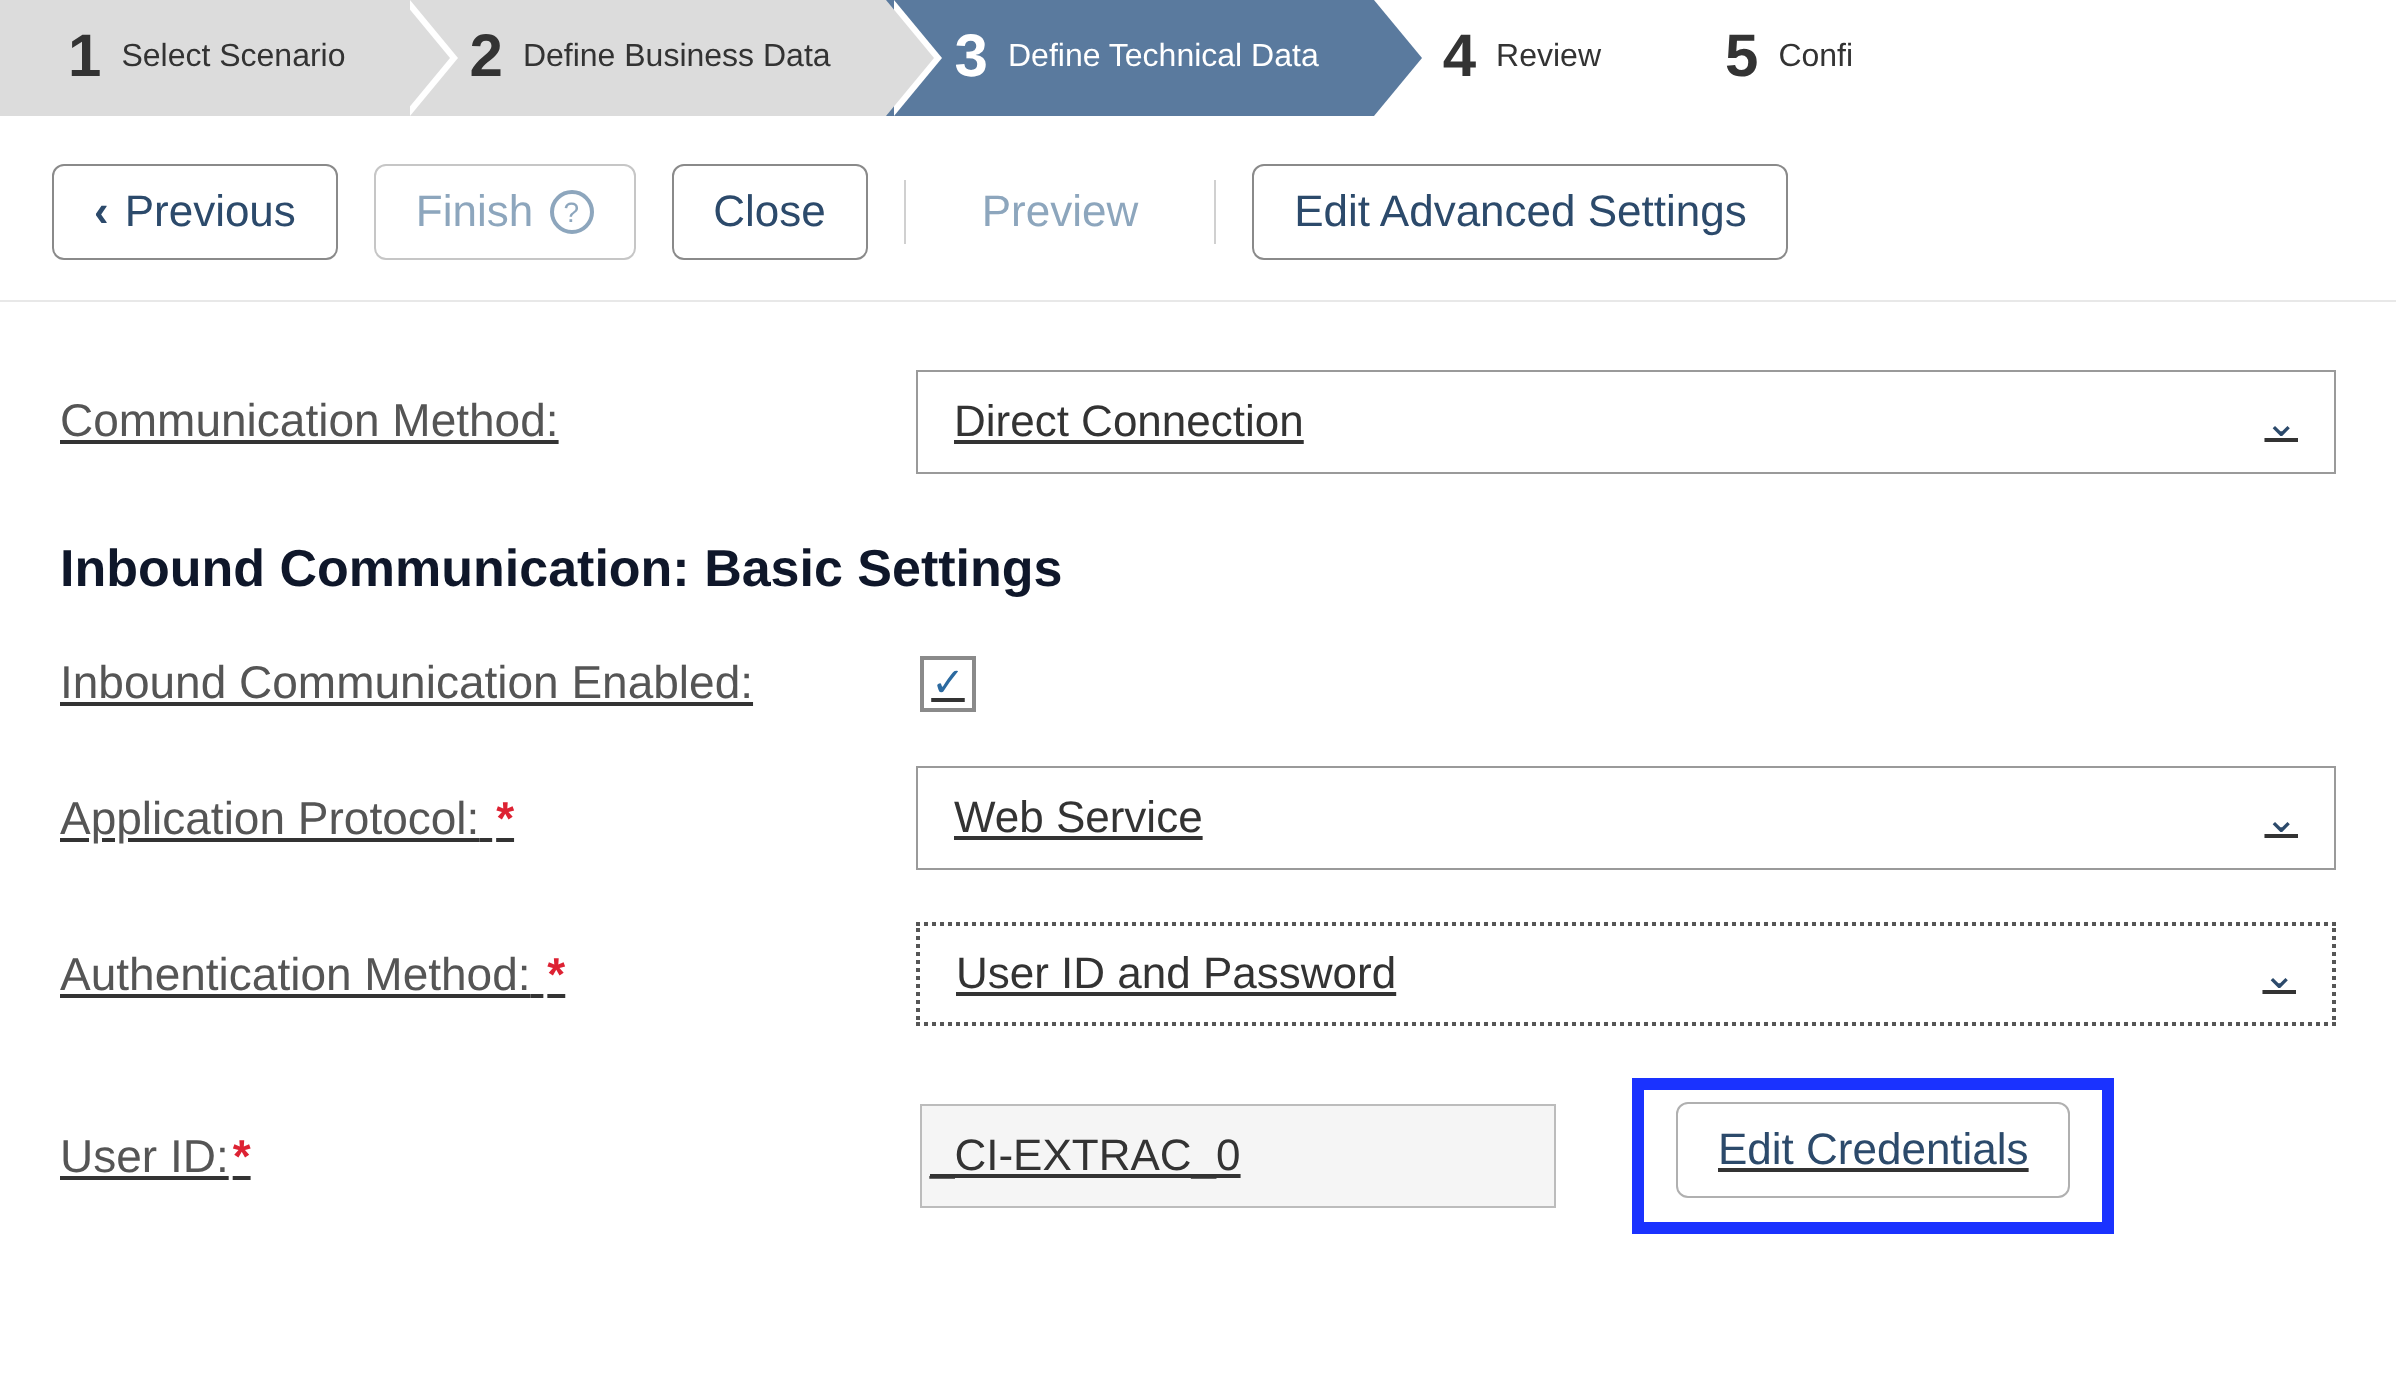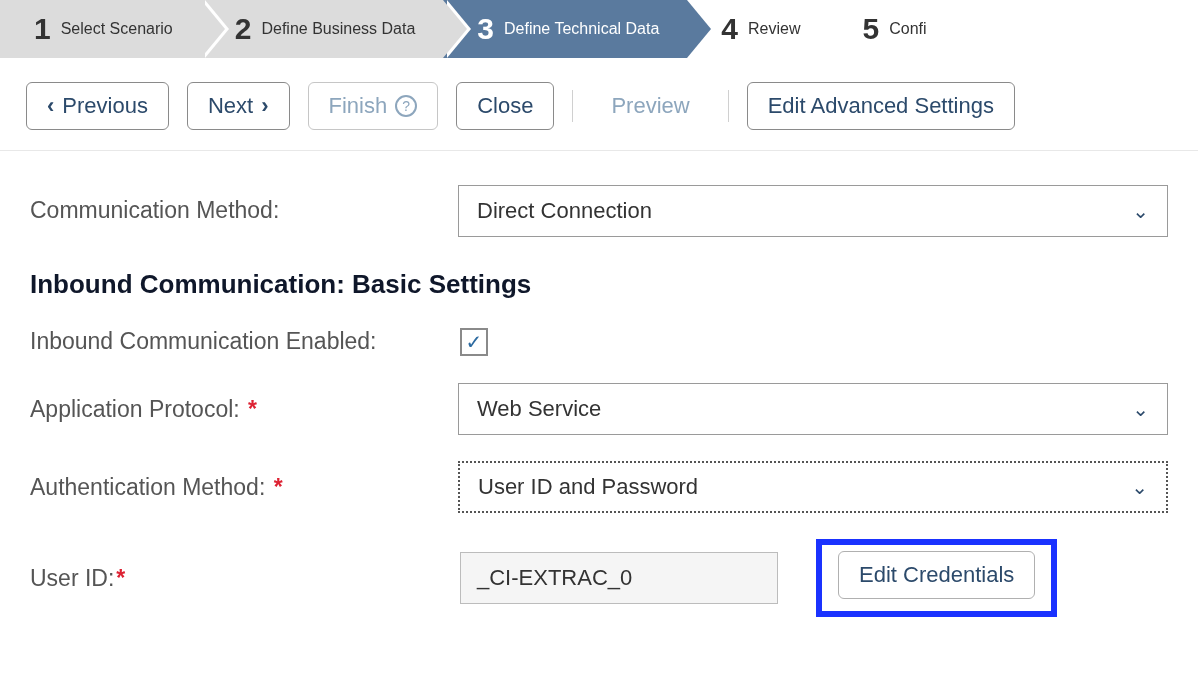--- a/index.html
+++ b/index.html
@@ -92,20 +92,21 @@
       display:inline-flex; align-items:center; justify-content:center;
       width:22px; height:22px; border:2px solid #8da6bd; border-radius:50%;
       font-size:14px; color:#8da6bd;
     }
 
     .content { padding: 34px 30px 30px; }
     .row {
       display: flex;
       align-items: center;
       margin-bottom: 26px;
+      text-decoration: underline;
     }
     .label-col {
       width: 430px;
       color: #555;
       font-size: 23px;
       padding-right: 10px;
       line-height: 1.35;
     }
     .field-col {
       flex: 1;
@@ -131,21 +132,21 @@
       color: #2c4a6b;
       font-size: 20px;
     }
     .text-input {
       display: flex;
       align-items: center;
       width: 318px;
       height: 52px;
       border: 1px solid #bcbcbc;
       background: #f5f5f5;
-      padding: 0 16px;
+      padding: 0 4px;
       font-size: 22px;
       color: #333;
     }
     .edit-cred-wrap {
       border: 6px solid #1a32ff;
       padding: 6px 16px 12px 16px;
       display:flex; align-items:center;margin-left:24px;
     }
     .btn.outline-inner {
       border: 1px solid #b0b0b0;
@@ -191,24 +192,20 @@
     <span class="num">5</span>
     <span class="lbl">Confi</span>
   </div>
 </div>
 
 <div class="toolbar">
   <button class="btn">
     <span class="chev">‹</span>
     <span>Previous</span>
   </button>
-  <button class="btn">
-    <span>Next</span>
-    <span class="chev">›</span>
-  </button>
   <button class="btn disabled">
     <span>Finish</span>
     <span class="help-icon">?</span>
   </button>
   <button class="btn">
     <span>Close</span>
   </button>
   <div class="sep"></div>
   <button class="btn ghost disabled">
     <span>Preview</span>

